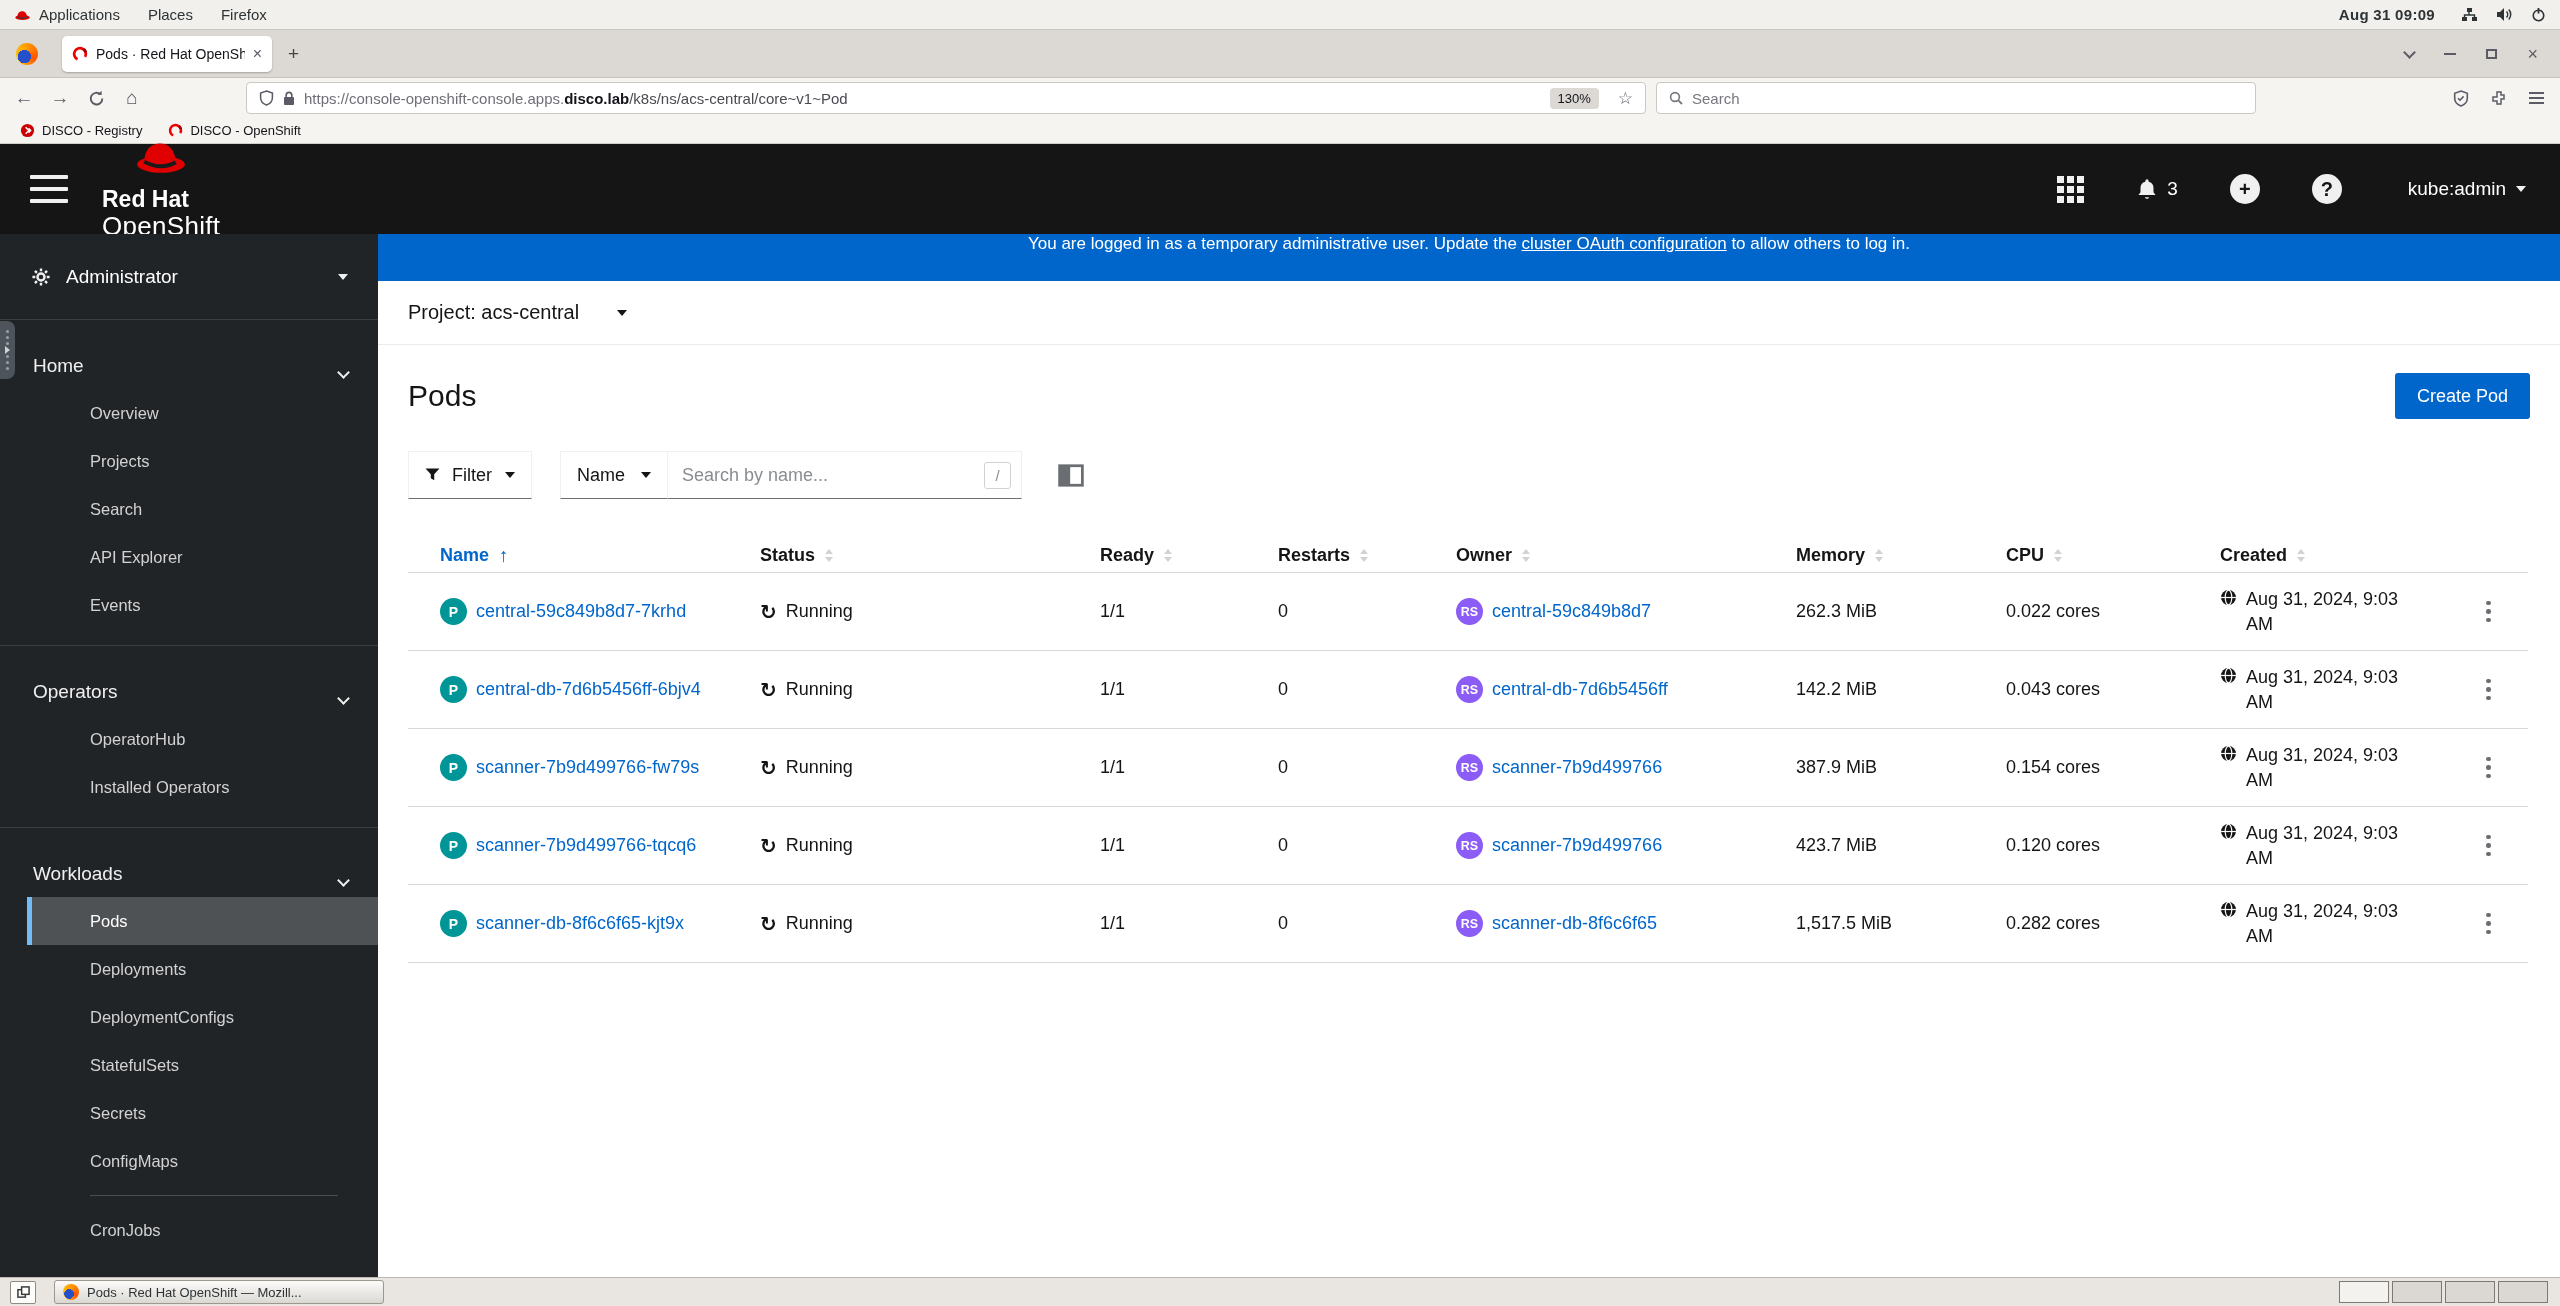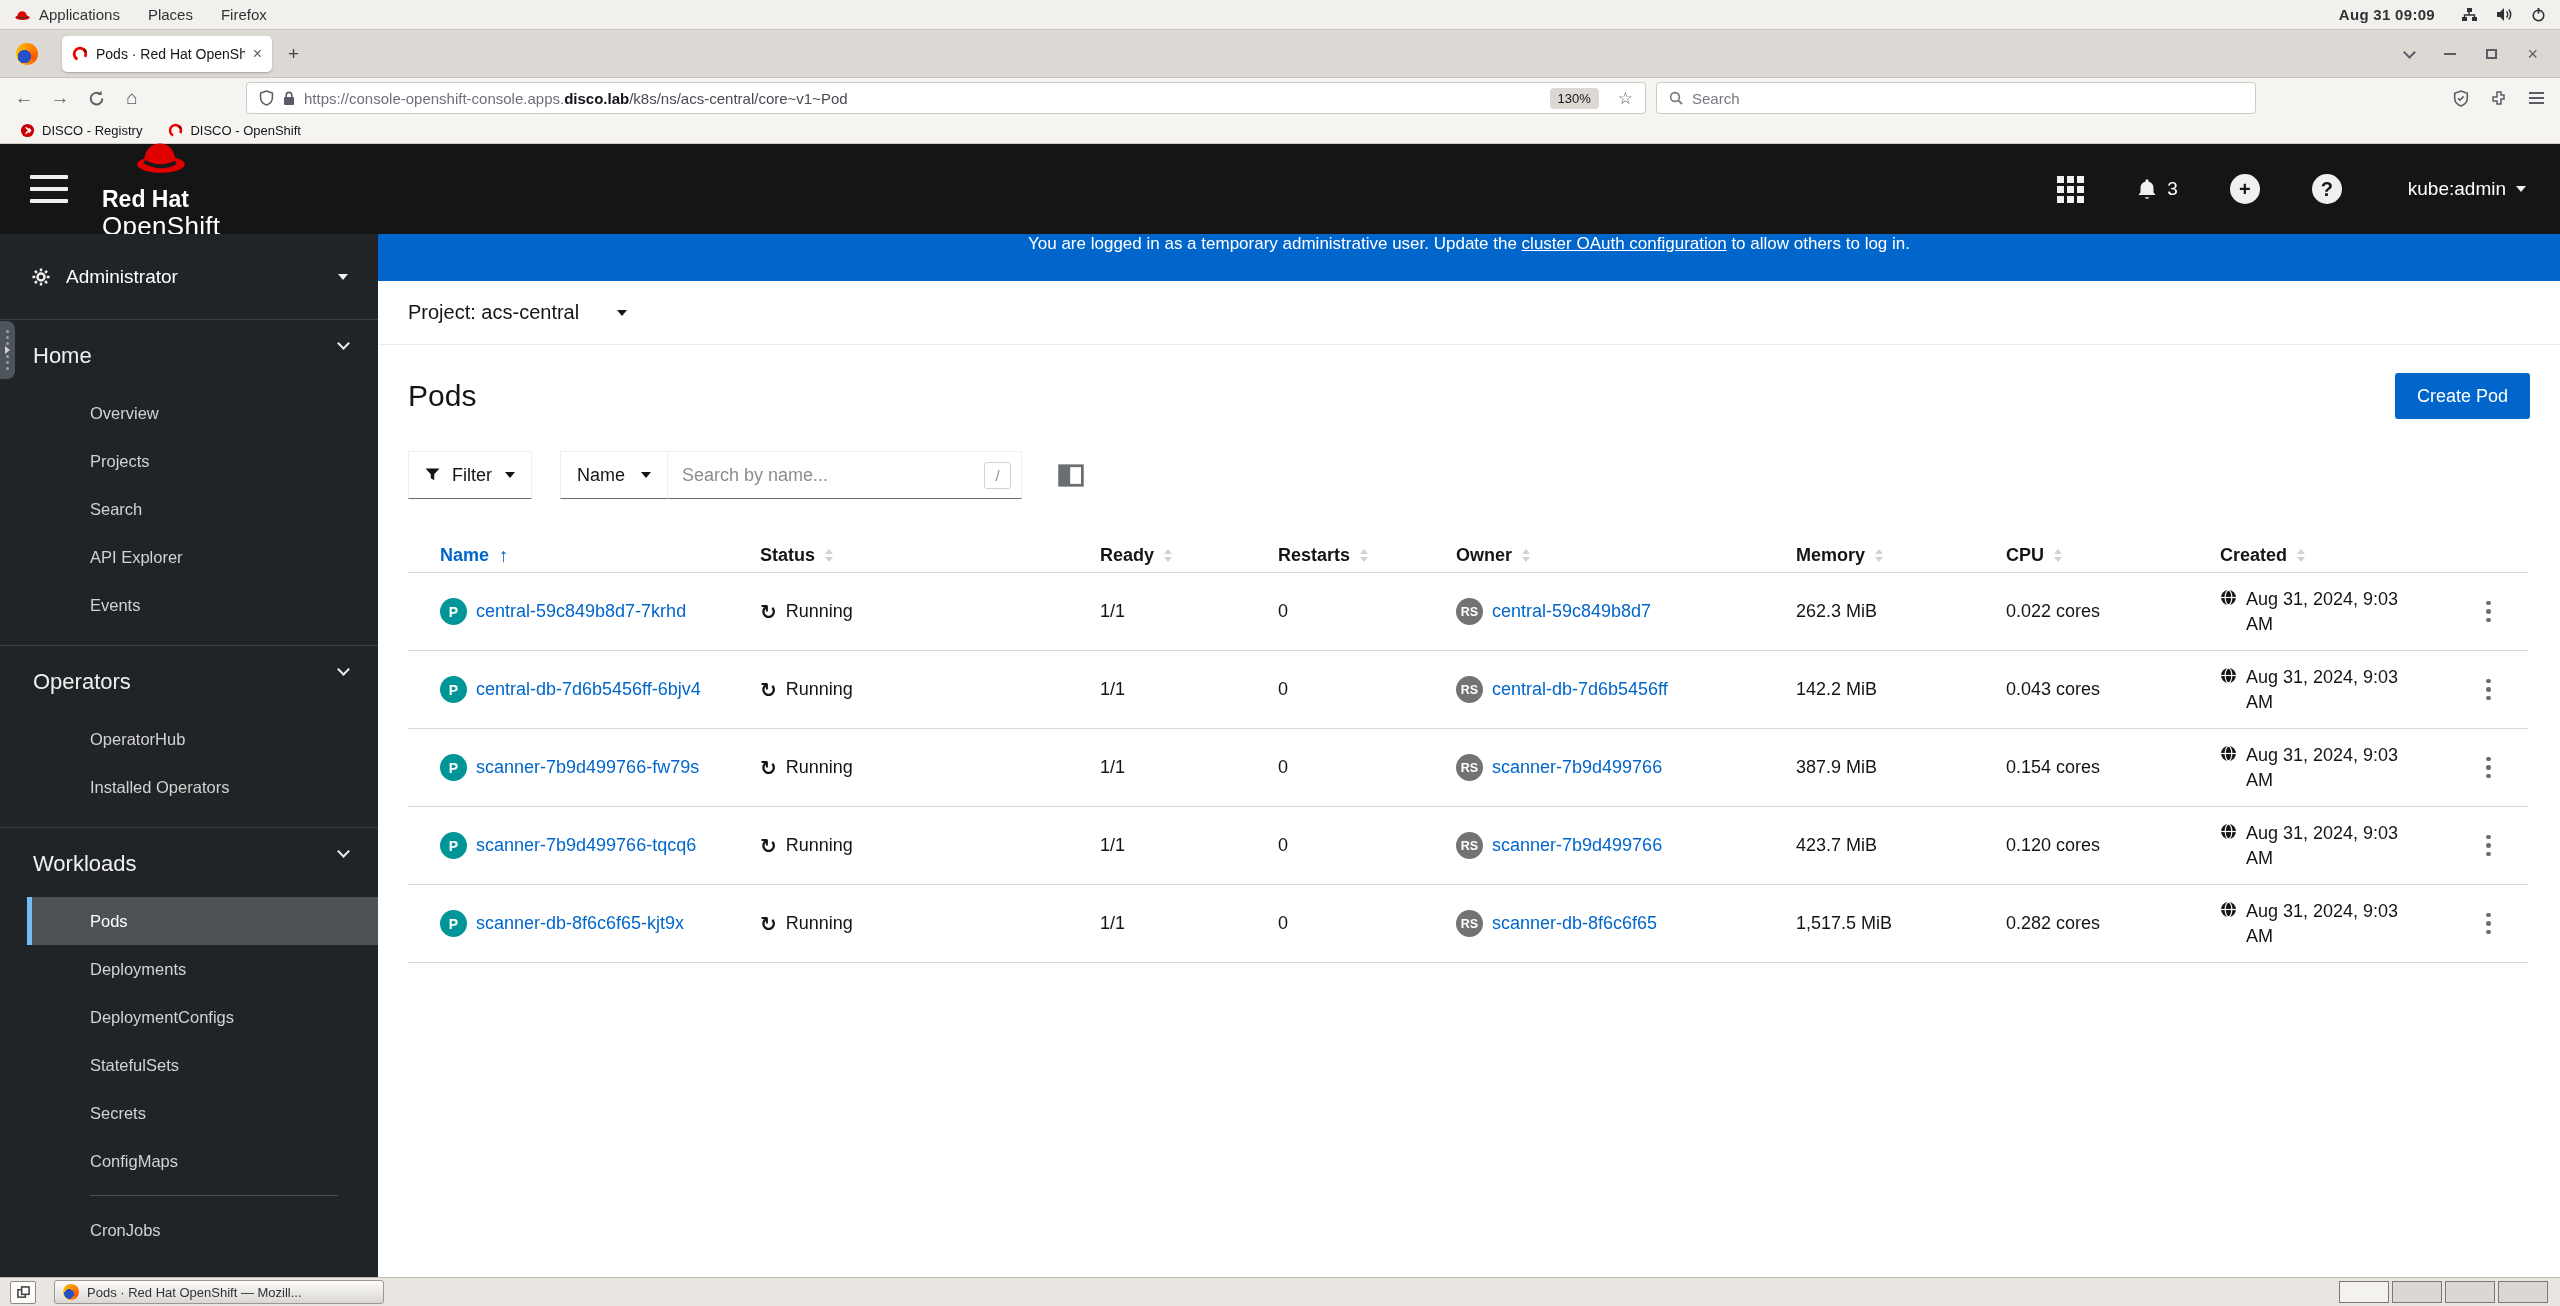--- a/index.html
+++ b/index.html
@@ -60,21 +60,21 @@
   .bell-wrap { display:flex; align-items:center; gap:9px; font-size:19px; }
   .circ-btn { width:30px; height:30px; border-radius:50%; background:#f0f0f0; color:#151515; font-weight:700; font-size:20px; display:flex; align-items:center; justify-content:center; }
   #user-menu { display:flex; align-items:center; gap:10px; font-size:19px; margin-left:14px; }
   .tri-down { width:0; height:0; border-left:6px solid transparent; border-right:6px solid transparent; border-top:7px solid currentColor; display:inline-block; }
   .tri-down.sm { border-left-width:5px; border-right-width:5px; border-top-width:6px; }
 
   
   #sidebar { position:absolute; top:234px; left:0; width:378px; bottom:29px; background:#212427; color:#d2d2d2; overflow:hidden; }
   #perspective { height:86px; border-bottom:1px solid #3c3f42; display:flex; align-items:center; padding:16px 30px; gap:14px; color:#fff; font-size:19px; }
   #perspective .grow { flex:1; }
-  .nav-section-title { margin-top:23px; padding:0 30px 0 33px; height:34px; display:flex; align-items:flex-start; font-size:22px; color:#f0f0f0; }
+  .nav-section-title { margin-top:23px; padding:0 30px 0 33px; height:34px; display:flex; align-items:flex-end; font-size:19px; color:#f0f0f0; }
   .nav-section-title .grow { flex:1; }
   .nav-section-title .chev { color:#f0f0f0; margin-top:-4px; }
   .nav-items { margin-top:12px;margin-left:27px; }
   .nav-item { height:48px; display:flex; align-items:center; padding-left:63px; font-size:16.5px; color:#d2d2d2; }
   .nav-item.current { background:#4f5255; border-left:5px solid #73bcf7; padding-left:58px; color:#fff; }
   .nav-div { border-top:1px solid #3c3f42; margin-top:16px; }
   .nav-div-inset { border-top:1px solid #4a4d50; margin:10px 40px 10px 63px; }
   #side-handle { position:absolute; left:0; top:321px; width:15px; height:58px; background:#4d545c; border-radius:0 8px 8px 0; display:flex; flex-direction:column; align-items:center; justify-content:center; gap:3px; color:#c9cdd1; }
   #side-handle .dot { width:3px; height:3px; border-radius:50%; background:#9aa0a6; box-shadow:0 6px 0 #9aa0a6,0 -6px 0 #9aa0a6; }
   #side-handle .arr { width:0; height:0; border-top:4px solid transparent; border-bottom:4px solid transparent; border-left:5px solid #d2d2d2; margin:4px 0; }
@@ -108,21 +108,21 @@
   .th.sorted { color:#0066cc; }
   .th .sort-asc { color:#0066cc; font-size:19px; font-weight:400; }
   .sort-both { display:flex; flex-direction:column; gap:3px; color:#d2d2d2; }
   .sort-both .u { width:0;height:0;border-left:4px solid transparent;border-right:4px solid transparent;border-bottom:5px solid currentColor; }
   .sort-both .d { width:0;height:0;border-left:4px solid transparent;border-right:4px solid transparent;border-top:5px solid currentColor; }
   .row { height:78px; border-bottom:1px solid #d7d7d7; font-size:18px; color:#151515; }
   .td { padding-left:32px; display:flex; align-items:center; gap:9px; }
   .td a { color:#0066cc; text-decoration:none; white-space:nowrap; }
   .badge { flex:0 0 auto; width:27px; height:27px; border-radius:50%; color:#fff; font-weight:700; display:flex; align-items:center; justify-content:center; }
   .badge.pod { background:#009596; font-size:14px; }
-  .badge.rs { background:#737373; font-size:12.5px; }
+  .badge.rs { background:#8b5cf6; font-size:12.5px; }
   .sync-glyph { font-size:20px; font-weight:700; line-height:1; }
   .created-txt { width:170px; line-height:1.35; }
   .kebab { display:flex; flex-direction:column; gap:4px; align-items:center; margin-left:40px; }
   .kebab i { width:4.5px; height:4.5px; border-radius:50%; background:#6a6e73; }
 
   
   #taskbar { position:absolute; left:0; bottom:0; width:2560px; height:29px; background:#e9e6e2; border-top:1px solid #bdb9b2; display:flex; align-items:center; }
   #ws-btn { margin-left:10px; width:26px; height:23px; background:#fdfdfc; border:1px solid #8f8b84; border-radius:2px; display:flex; align-items:center; justify-content:center; }
   #task-btn { margin-left:18px; width:330px; height:24px; background:linear-gradient(#fcfbfa,#dbd8d3); border:1px solid #9c978f; border-radius:3px; display:flex; align-items:center; gap:8px; padding:0 8px; font-size:13px; color:#2e3436; }
   #task-btn .t { white-space:nowrap; overflow:hidden; text-overflow:ellipsis; }

